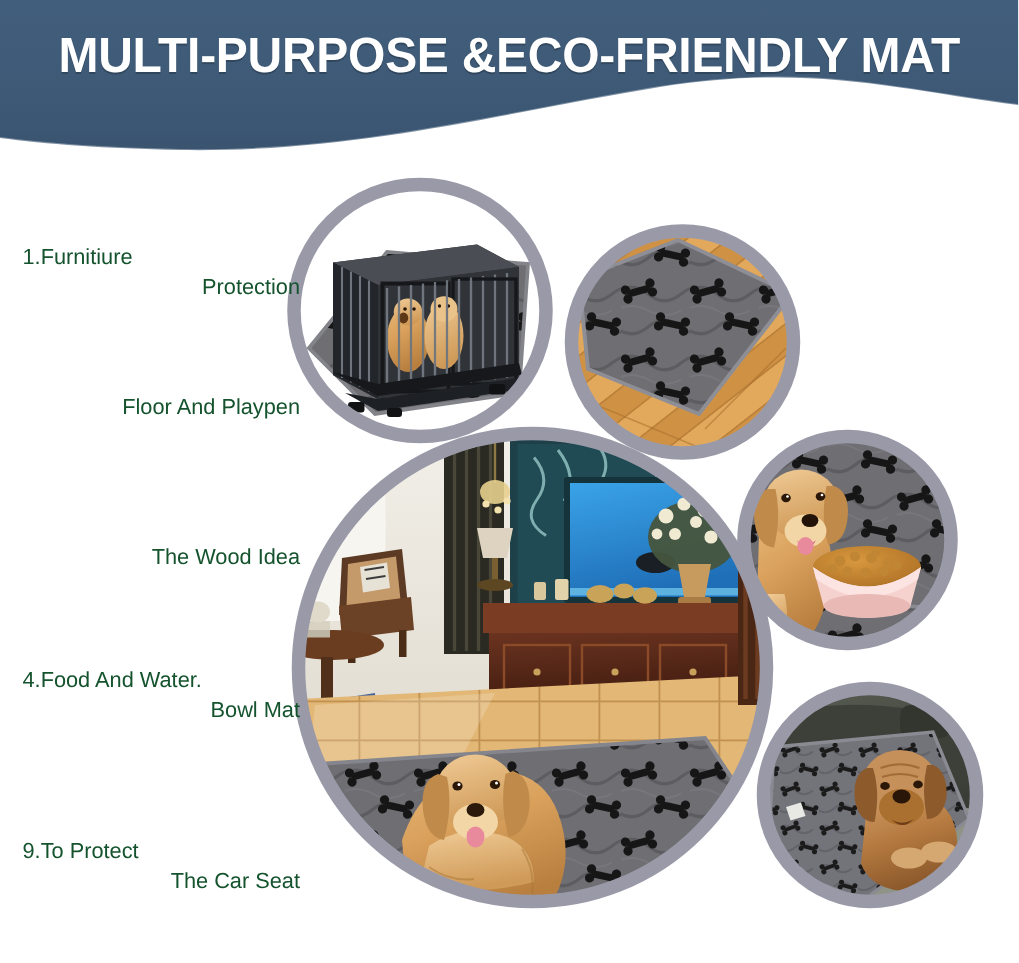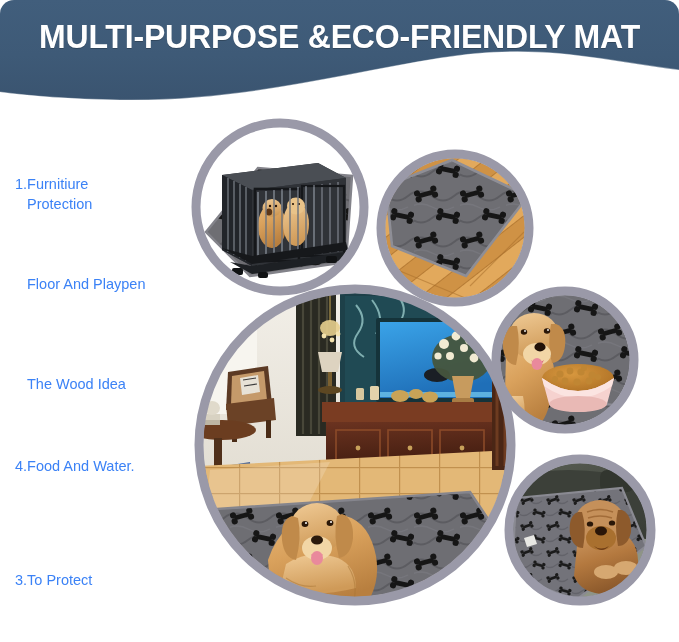--- a/index.html
+++ b/index.html
@@ -9,21 +9,20 @@
   }
   body {
     font-family: "Liberation Sans", sans-serif;
   }
   #page {
     position: relative;
     width: 679px;
     height: 642px;
     background: #ffffff;
     overflow: hidden;
-    border-radius: 14px;
   }
 
   
   #header-banner {
     position: absolute;
     left: 0; top: 0;
     width: 679px;
     height: 110px;
     overflow: hidden;
   }
@@ -56,34 +55,34 @@
   #feature-list {
     position: absolute;
     left: 0; top: 150px;
     width: 196px;
     z-index: 4;
   }
   .feature-item {
     position: absolute;
     left: 15px;
     width: 185px;
-    color: #3b82f6;
+    color: #14532d;
     font-family: "Liberation Sans", sans-serif;
     font-size: 14.5px;
     line-height: 20px;
-    margin-top: 12px;
   }
   .feature-line1 {
     display: block;
     white-space: nowrap;
   }
   .feature-line2 {
     display: block;
     padding-left: 12px;
     white-space: nowrap;
+    text-align: right;
   }
 
   
   #collage {
     position: absolute;
     left: 0; top: 0;
     width: 679px;
     height: 642px;
     z-index: 2;
   }
@@ -584,19 +583,21 @@
       <span class="feature-line2">Protection</span>
     </div>
     <div class="feature-item" style="top:112px">
       <span class="feature-line2">Floor And Playpen</span>
     </div>
     <div class="feature-item" style="top:212px">
       <span class="feature-line2">The Wood Idea</span>
     </div>
     <div class="feature-item" style="top:294px">
       <span class="feature-line1">4.Food And Water.</span>
+      <span class="feature-line2">Bowl Mat</span>
     </div>
     <div class="feature-item" style="top:408px">
-      <span class="feature-line1">3.To Protect</span>
+      <span class="feature-line1">9.To Protect</span>
+      <span class="feature-line2">The Car Seat</span>
     </div>
   </div>
 
 </div>
 
 </body></html>

